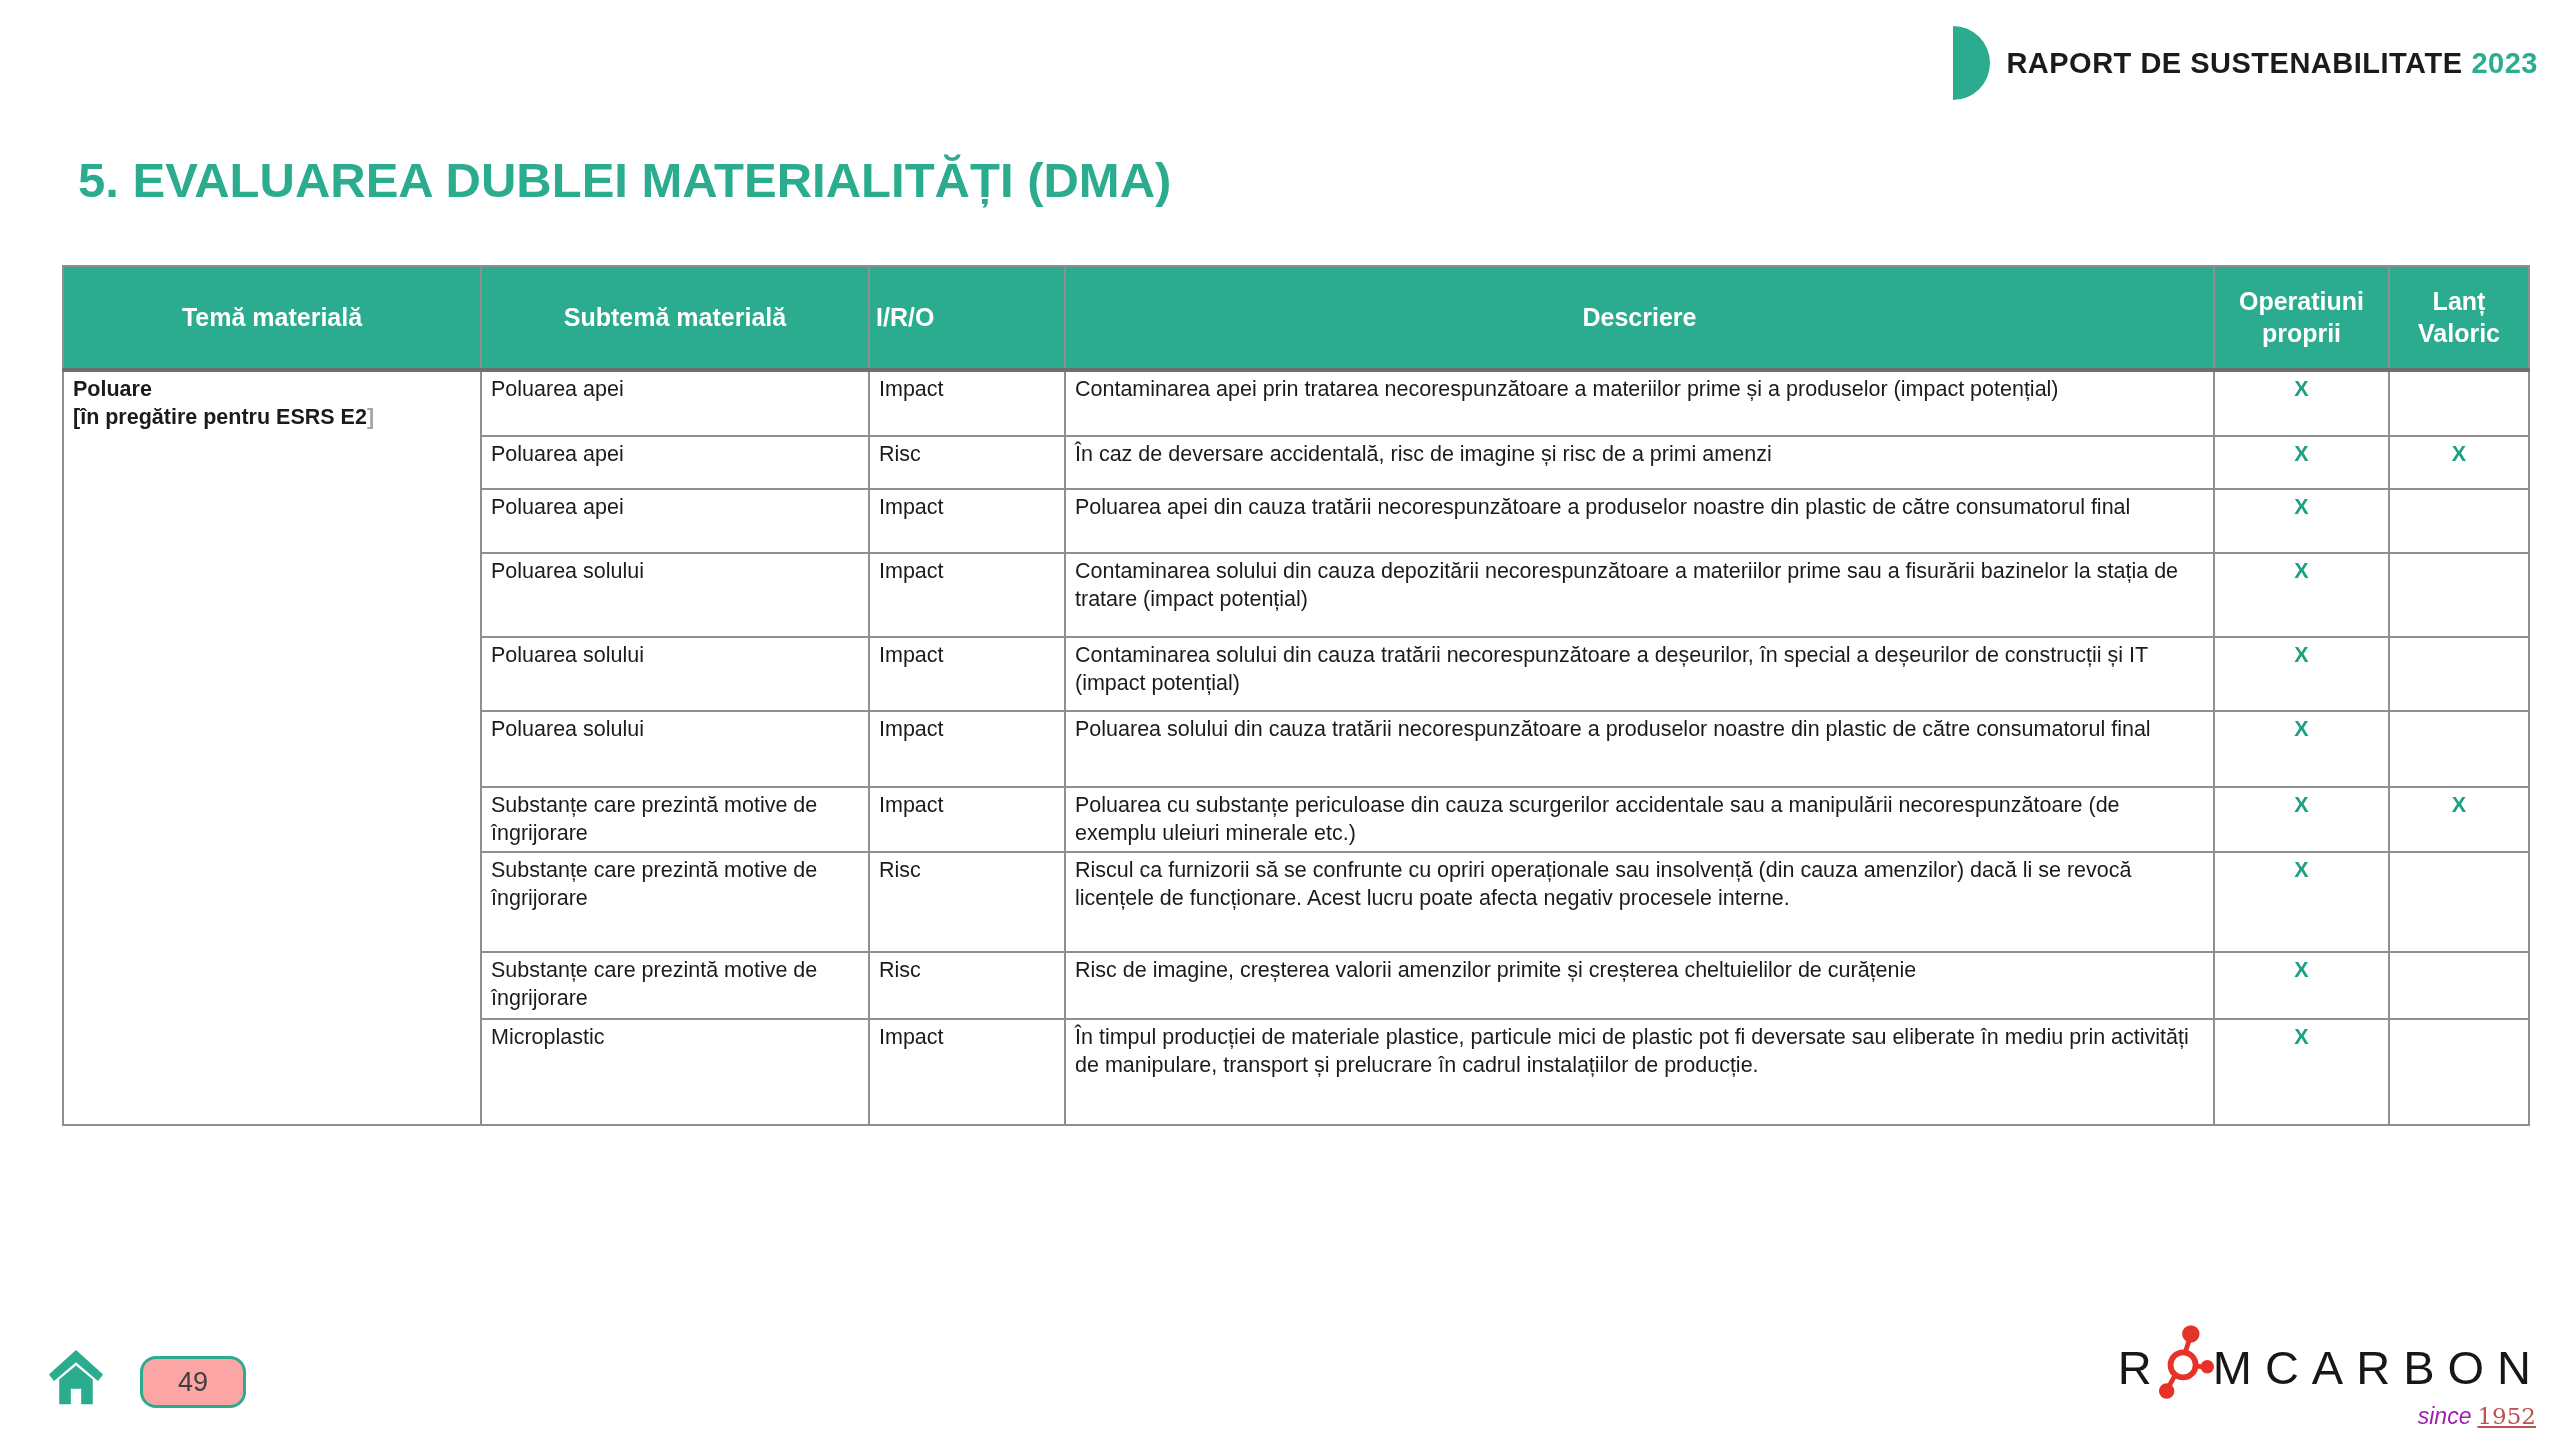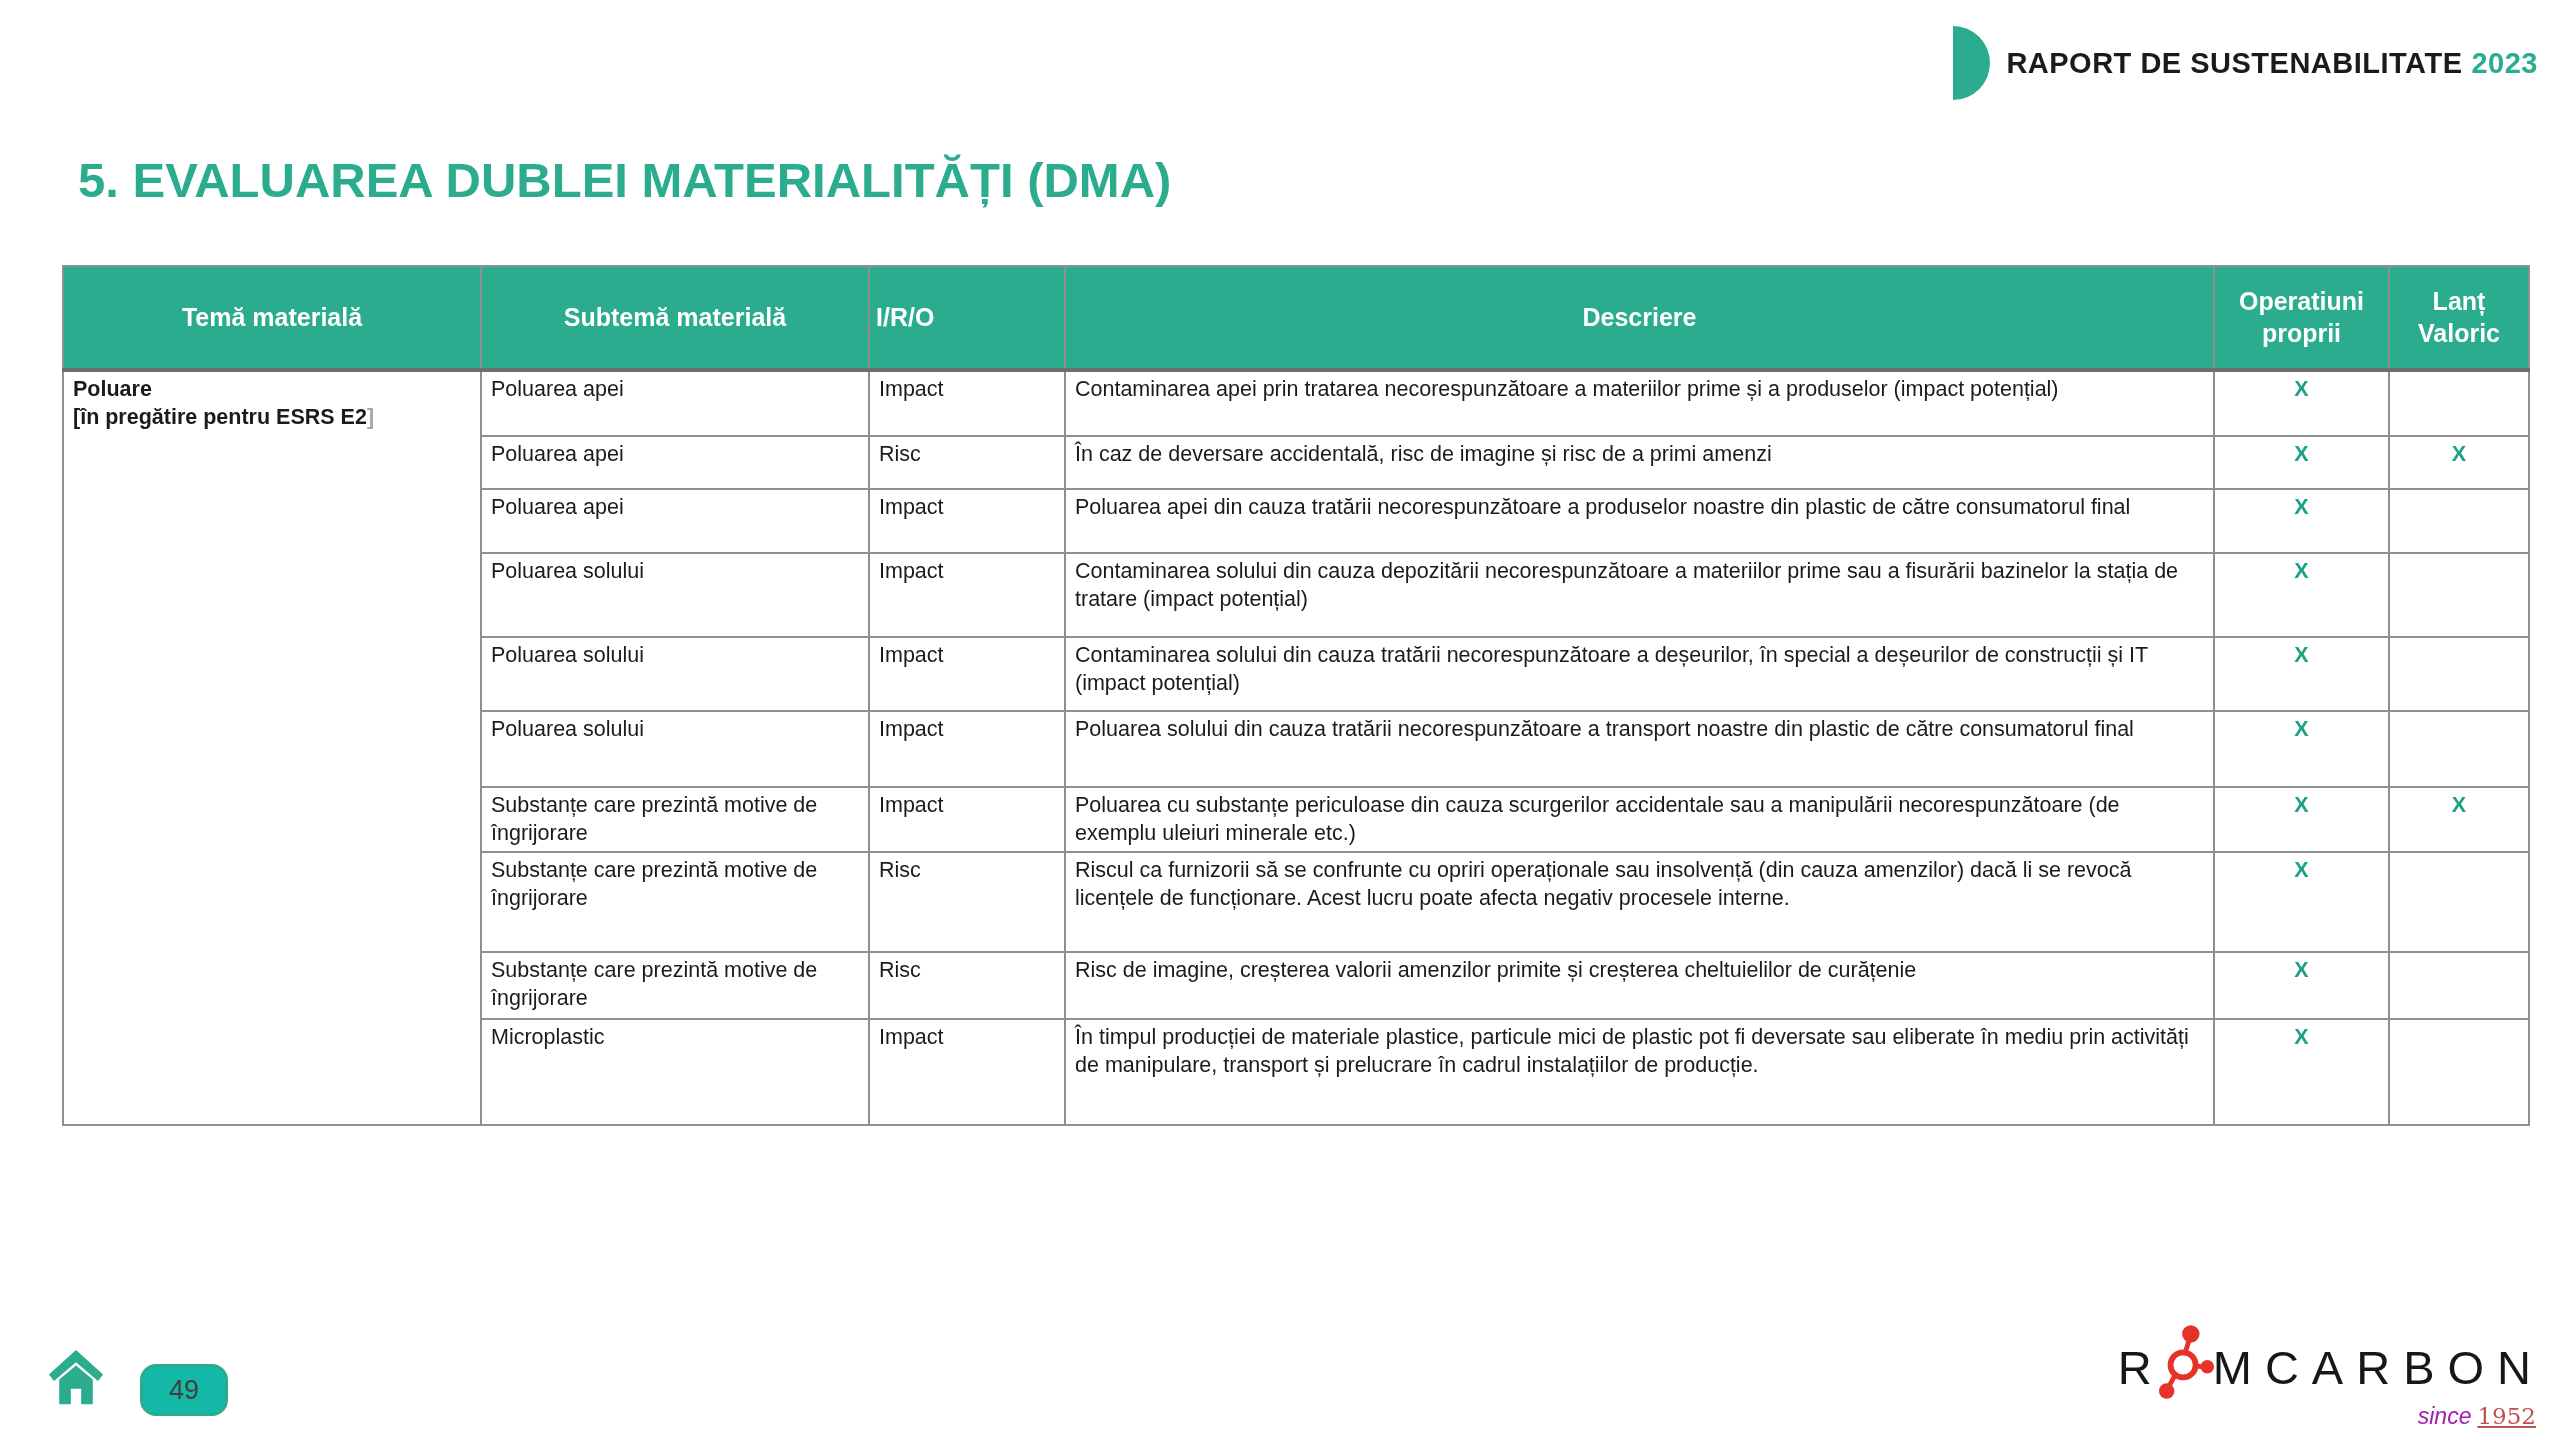--- a/index.html
+++ b/index.html
@@ -45,24 +45,24 @@
   tbody tr:nth-child(5){height:74px;}
   tbody tr:nth-child(6){height:76px;}
   tbody tr:nth-child(7){height:65px;}
   tbody tr:nth-child(8){height:100px;}
   tbody tr:nth-child(9){height:67px;}
   tbody tr:nth-child(10){height:106px;}
 
   
   .home-btn{position:absolute;left:45px;top:1346px;width:62px;height:62px;border:none;background:transparent;padding:0;cursor:pointer;}
   .page-num-box{
-    position:absolute;left:140px;top:1356px;width:88px;height:52px;
+    position:absolute;left:140px;top:1356px;width:106px;height:52px;
     border:3px solid var(--accent);border-radius:16px;
     display:flex;align-items:center;justify-content:center;
-    font-size:27px;color:#3f3f3f;background:#14b8a6;margin-top:8px;
+    font-size:27px;color:#3f3f3f;background:#fca5a5;
   }
 
   
   .logo{position:absolute;right:16px;top:1326px;}
   .logo-row{display:flex;align-items:center;font-size:47px;letter-spacing:13px;color:#171717;font-weight:400;line-height:1;}
   .logo-row .molecule-wrap{margin:0 -2px 0 -8px;position:relative;top:-2px;}
   .since-row{text-align:right;margin-top:-4px;padding-right:8px;font-size:23px;line-height:1;}
   .since{font-style:italic;color:#a21caf;font-family:Liberation Sans, sans-serif;}
   .since-year{color:#c0504d;text-decoration:underline;margin-left:6px;font-family:"DejaVu Serif",serif;}
 </style>
@@ -133,21 +133,21 @@
     <tr>
       <td>Poluarea solului</td>
       <td>Impact</td>
       <td>Contaminarea solului din cauza tratării necorespunzătoare a deșeurilor, în special a deșeurilor de construcții și IT (impact potențial)</td>
       <td class="xcell">X</td>
       <td class="xcell"></td>
     </tr>
     <tr>
       <td>Poluarea solului</td>
       <td>Impact</td>
-      <td>Poluarea solului din cauza tratării necorespunzătoare a transport noastre din plastic de către consumatorul final</td>
+      <td>Poluarea solului din cauza tratării necorespunzătoare a produselor noastre din plastic de către consumatorul final</td>
       <td class="xcell">X</td>
       <td class="xcell"></td>
     </tr>
     <tr>
       <td>Substanțe care prezintă motive de îngrijorare</td>
       <td>Impact</td>
       <td>Poluarea cu substanțe periculoase din cauza scurgerilor accidentale sau a manipulării necorespunzătoare (de exemplu uleiuri minerale etc.)</td>
       <td class="xcell">X</td>
       <td class="xcell">X</td>
     </tr>

